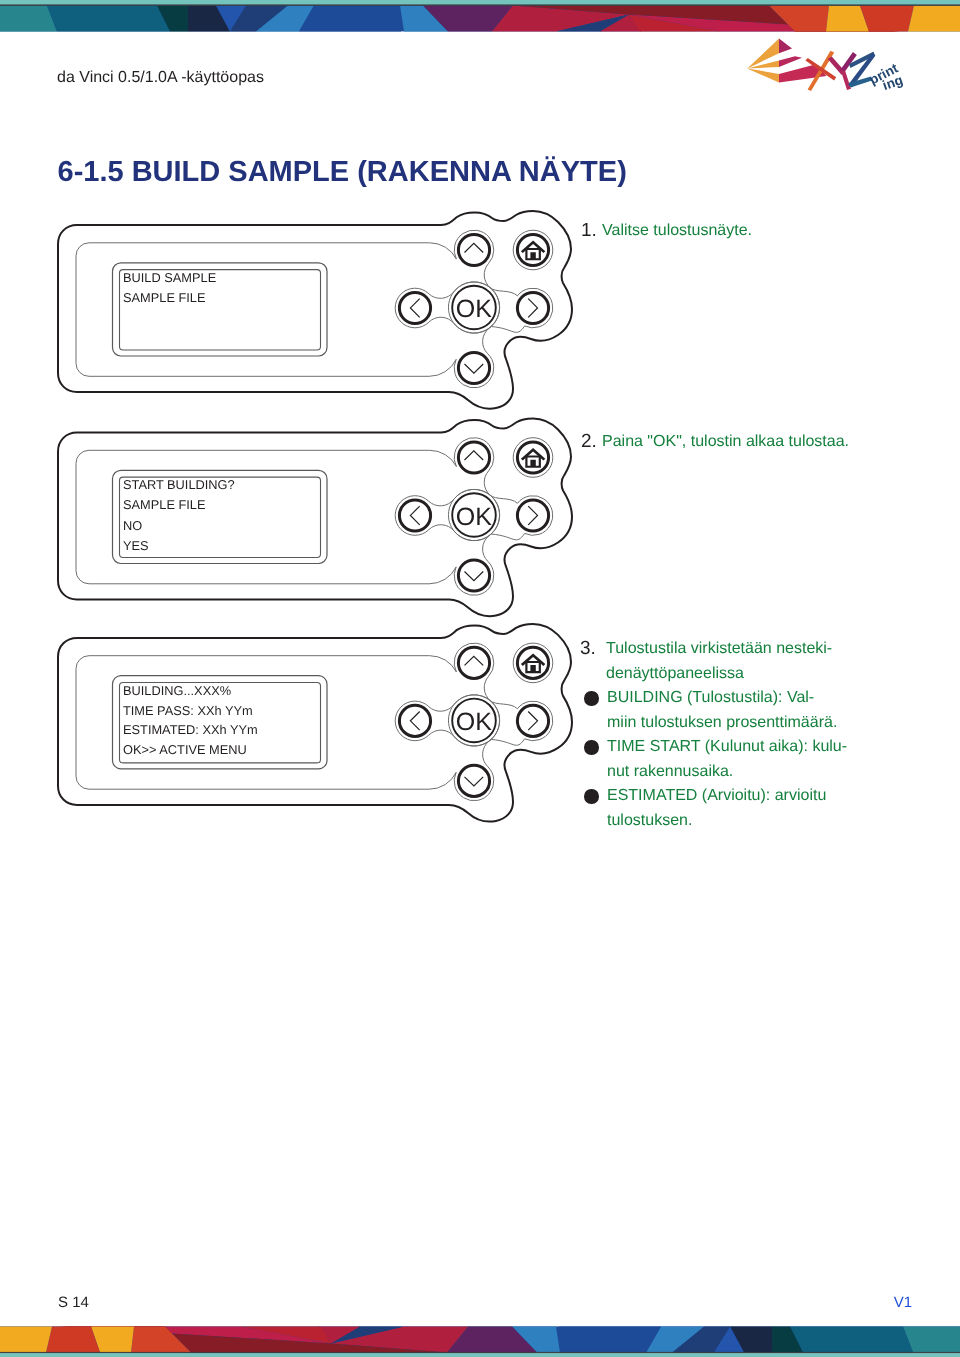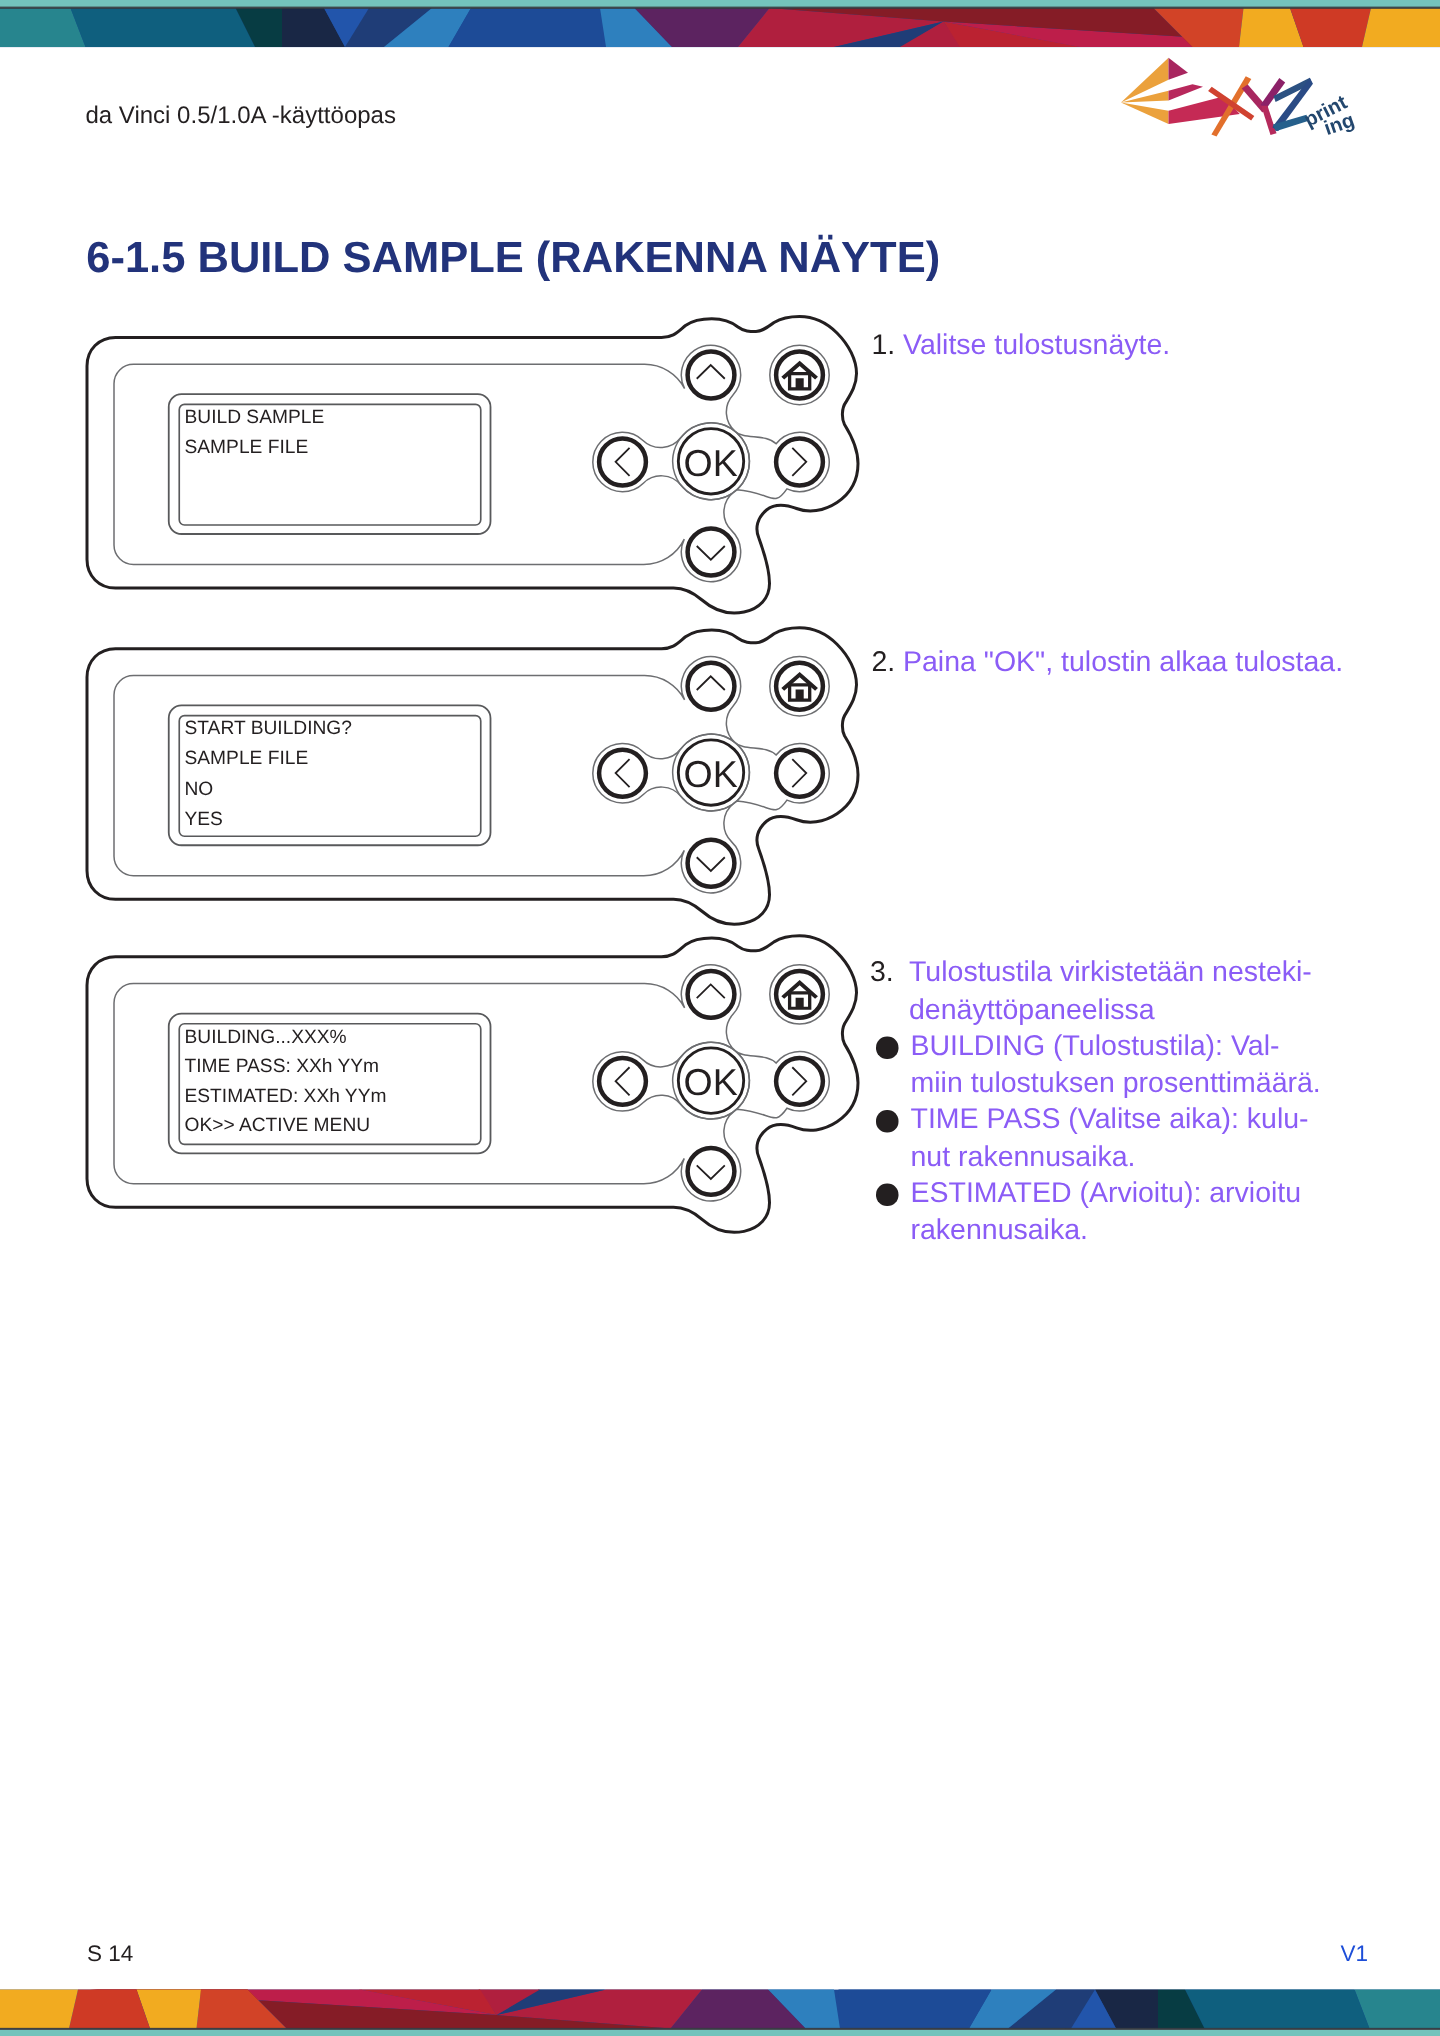--- a/index.html
+++ b/index.html
@@ -19,21 +19,21 @@
   .body{fill:none;stroke:#231f20;stroke-width:2;stroke-linejoin:round;}
   .bezel{fill:none;stroke:#6d6e71;stroke-width:1;}
   .lcd-outer{fill:none;stroke:#58595b;stroke-width:1.2;}
   .lcd-inner{fill:none;stroke:#58595b;stroke-width:1.1;}
   .lcd-text{font-family:"Liberation Sans",sans-serif;font-size:12.8px;fill:#231f20;opacity:0.999;}
   .btn circle{fill:#fff;stroke:#231f20;stroke-width:3.0;}
   .btn-ok{fill:#fff;stroke:#231f20;stroke-width:1.9;}
   .chev polyline{fill:none;stroke:#231f20;stroke-width:1.2;stroke-linecap:butt;stroke-linejoin:miter;}
   .ok-label{font-family:"Liberation Sans",sans-serif;font-size:25px;fill:#231f20;text-anchor:middle;opacity:0.999;}
   .house{fill:#231f20;}
-  .step{position:absolute;font-size:19px;color:#8b5cf6;line-height:22px;opacity:0.999;}
+  .step{position:absolute;font-size:16px;color:#15803d;line-height:22px;opacity:0.999;}
   .step-num{position:absolute;font-size:19px;color:#231f20;opacity:0.999;}
   .bullet-dot{position:absolute;width:14.5px;height:14.5px;border-radius:50%;background:#231f20;}
   .logo-print{font-family:"Liberation Sans",sans-serif;font-size:13.5px;font-weight:bold;fill:#23476e;opacity:0.999;}
 </style>
 </head>
 <body>
 
 <svg width="0" height="0" style="position:absolute" aria-hidden="true">
   <defs>
     <g id="tri-band">
@@ -207,18 +207,18 @@
 
 <div class="step-num" style="left:580px;top:638px">3.</div>
 <div class="step" style="left:606px;top:638px;white-space:nowrap">Tulostustila  virkistetään  nesteki-</div>
 <div class="step" style="left:606px;top:662.5px;white-space:nowrap">denäyttöpaneelissa</div>
 
 <div class="bullet-dot" style="left:584.3px;top:691px"></div>
 <div class="step" style="left:607px;top:687px;white-space:nowrap">BUILDING (Tulostustila): Val-</div>
 <div class="step" style="left:607px;top:711.5px;white-space:nowrap">miin tulostuksen prosenttimäärä.</div>
 
 <div class="bullet-dot" style="left:584.3px;top:740px"></div>
-<div class="step" style="left:607px;top:736px;white-space:nowrap">TIME PASS (Valitse aika): kulu-</div>
+<div class="step" style="left:607px;top:736px;white-space:nowrap">TIME START (Kulunut aika): kulu-</div>
 <div class="step" style="left:607px;top:760.5px;white-space:nowrap">nut rakennusaika.</div>
 
 <div class="bullet-dot" style="left:584.3px;top:789px"></div>
 <div class="step" style="left:607px;top:785px;white-space:nowrap">ESTIMATED (Arvioitu): arvioitu</div>
-<div class="step" style="left:607px;top:809.5px;white-space:nowrap">rakennusaika.</div>
+<div class="step" style="left:607px;top:809.5px;white-space:nowrap">tulostuksen.</div>
 
 </body></html>

